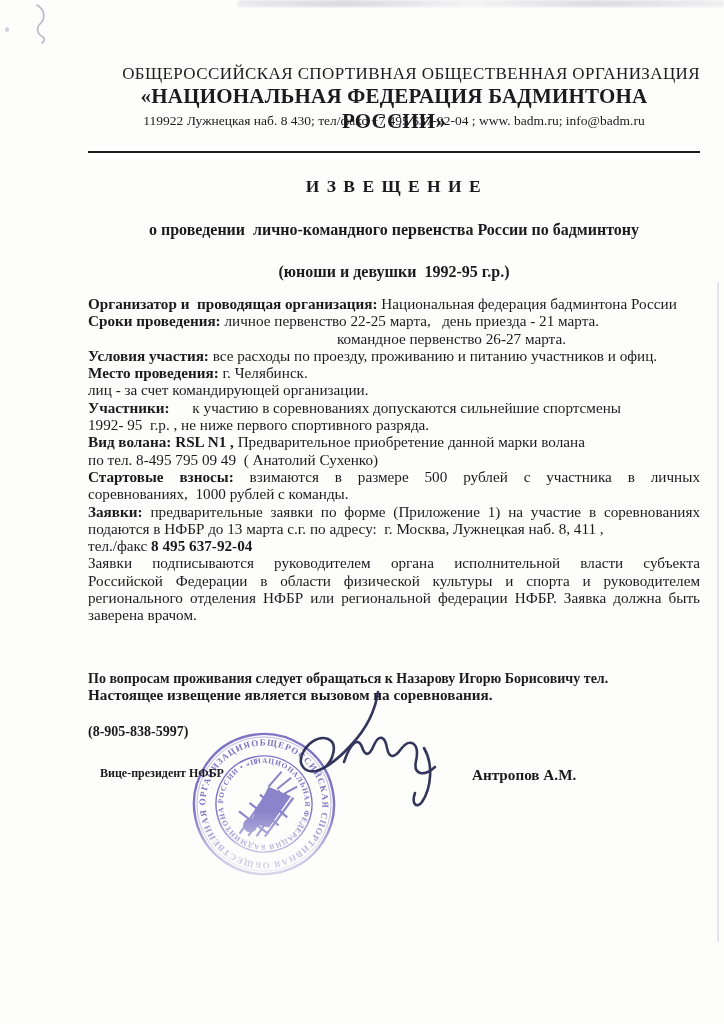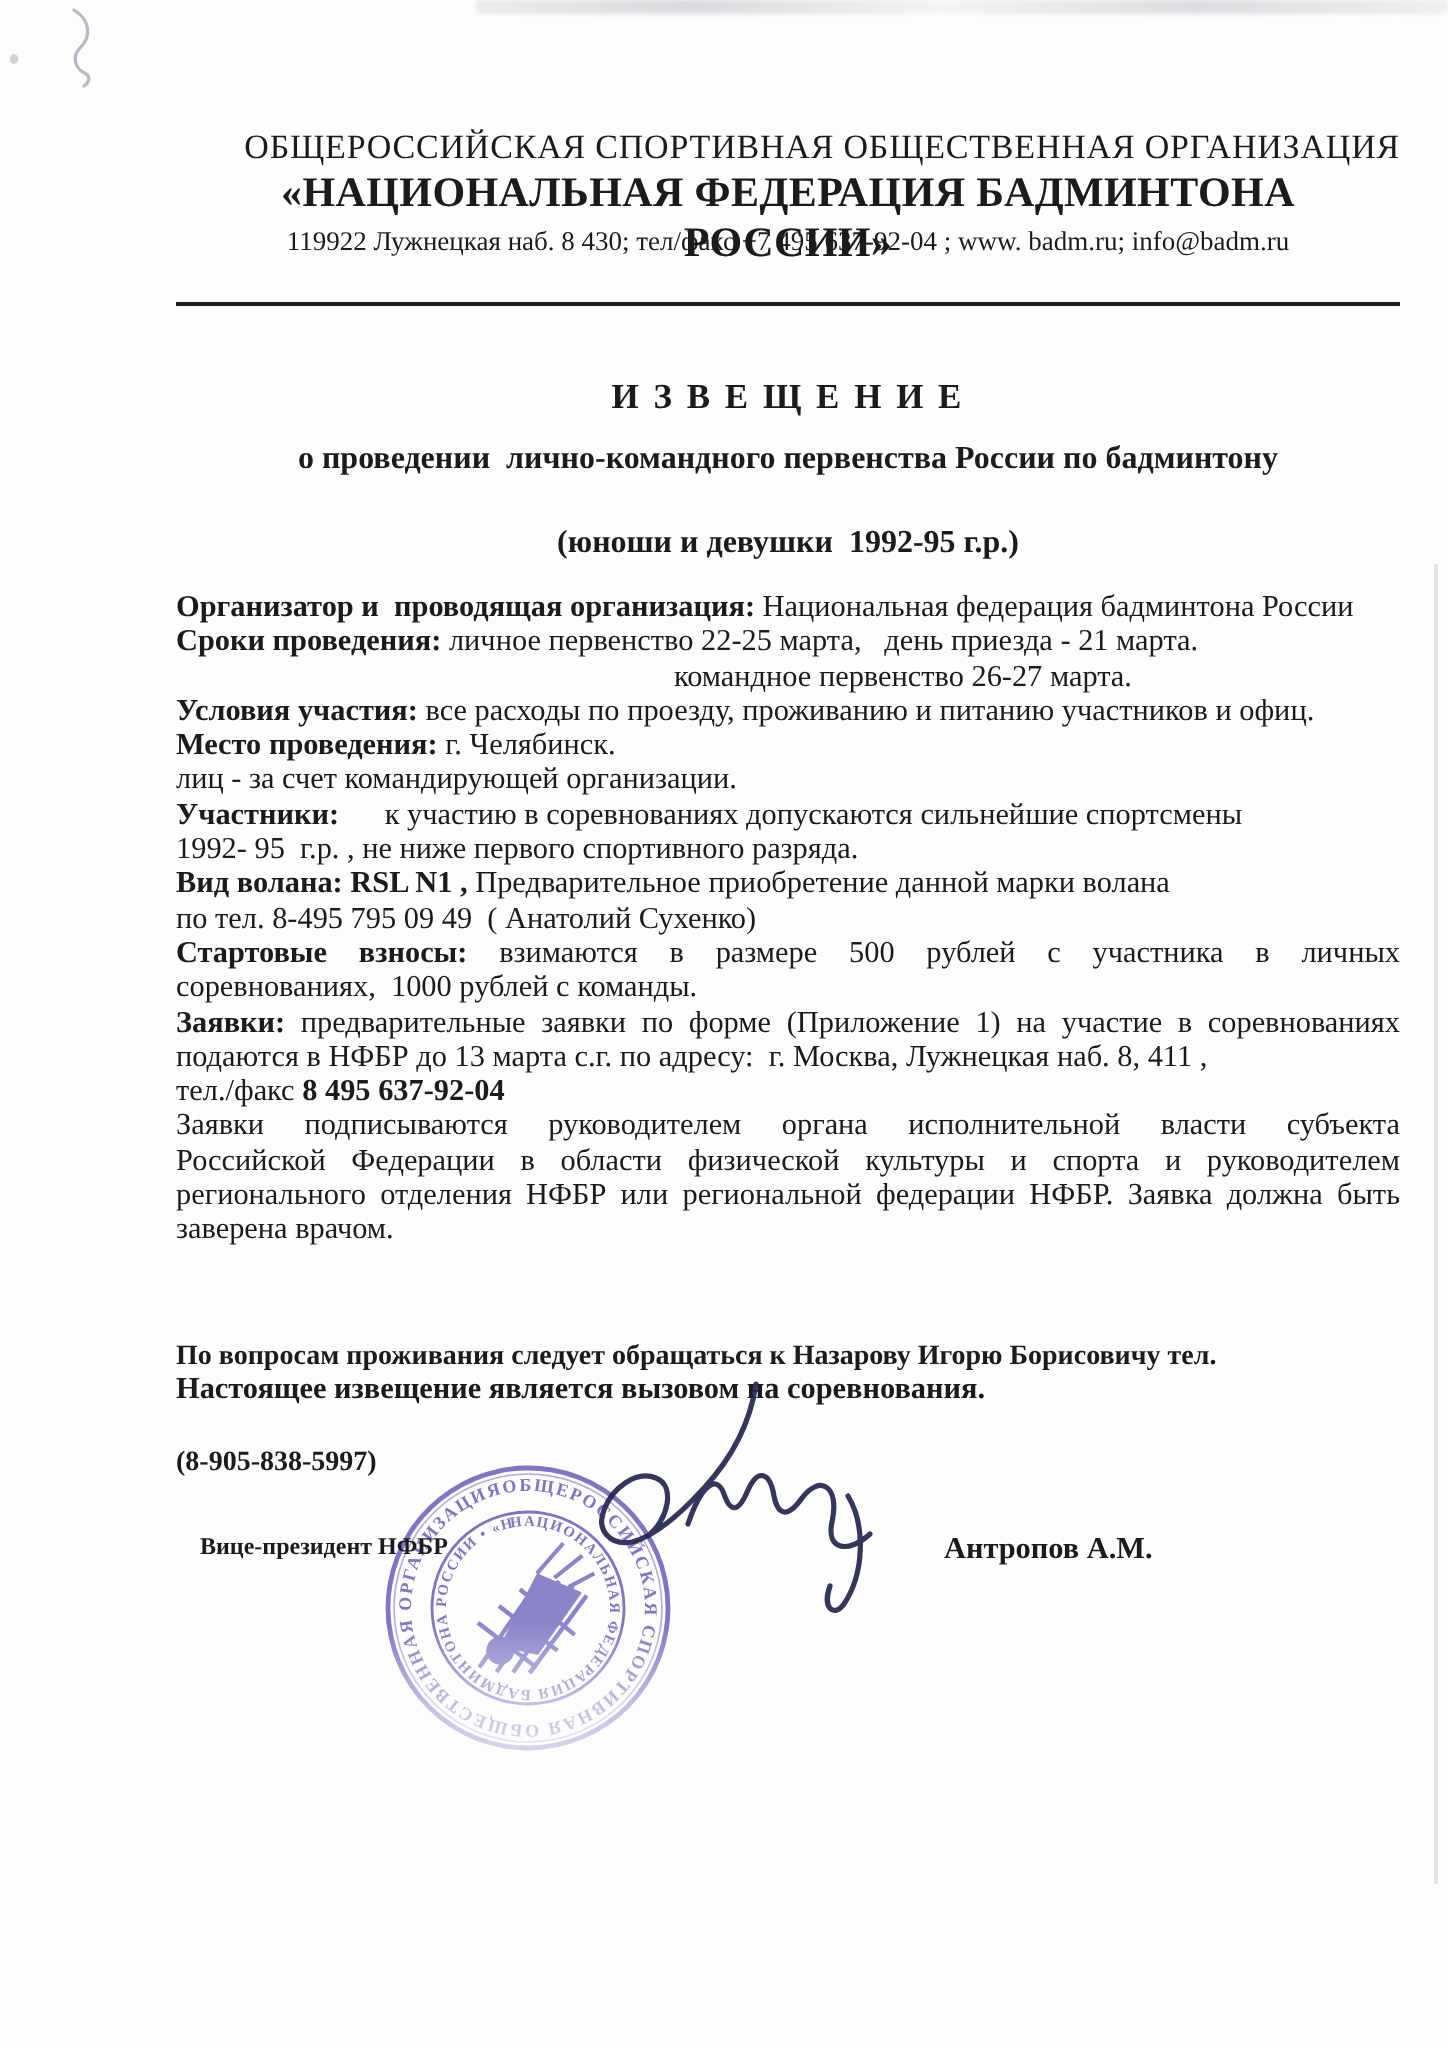--- a/index.html
+++ b/index.html
@@ -17,21 +17,21 @@
   .content-w{left:88px;width:612px;}
   .center{text-align:center;}
 
   
   .org-type{top:64px;font-size:17px;letter-spacing:.4px;text-align:right;}
   .org-name{top:84px;font-size:21px;font-weight:bold;letter-spacing:.2px;
             border-bottom:2.5px solid #1a1a20;padding-bottom:17px;}
   .org-address{top:113px;font-size:13.5px;}
 
   
-  .doc-title{top:176px;font-size:17.5px;font-weight:bold;letter-spacing:1.5px;margin-top:12px;}
+  .doc-title{top:176px;font-size:17.5px;font-weight:bold;letter-spacing:1.5px;}
   .doc-subtitle{top:221px;font-size:16px;font-weight:bold;white-space:pre-wrap;}
   .doc-agegroup{top:263px;font-size:16px;font-weight:bold;white-space:pre-wrap;text-align:center;}
 
   
   .body-block{top:295px;font-size:15.2px;line-height:17.3px;}
   .line{white-space:pre-wrap;text-align:left;}
   .line b, .b{font-weight:bold;}
   .j{white-space:normal;text-align:justify;text-align-last:justify;}
   .indent{padding-left:115px;text-align:center;}
 

